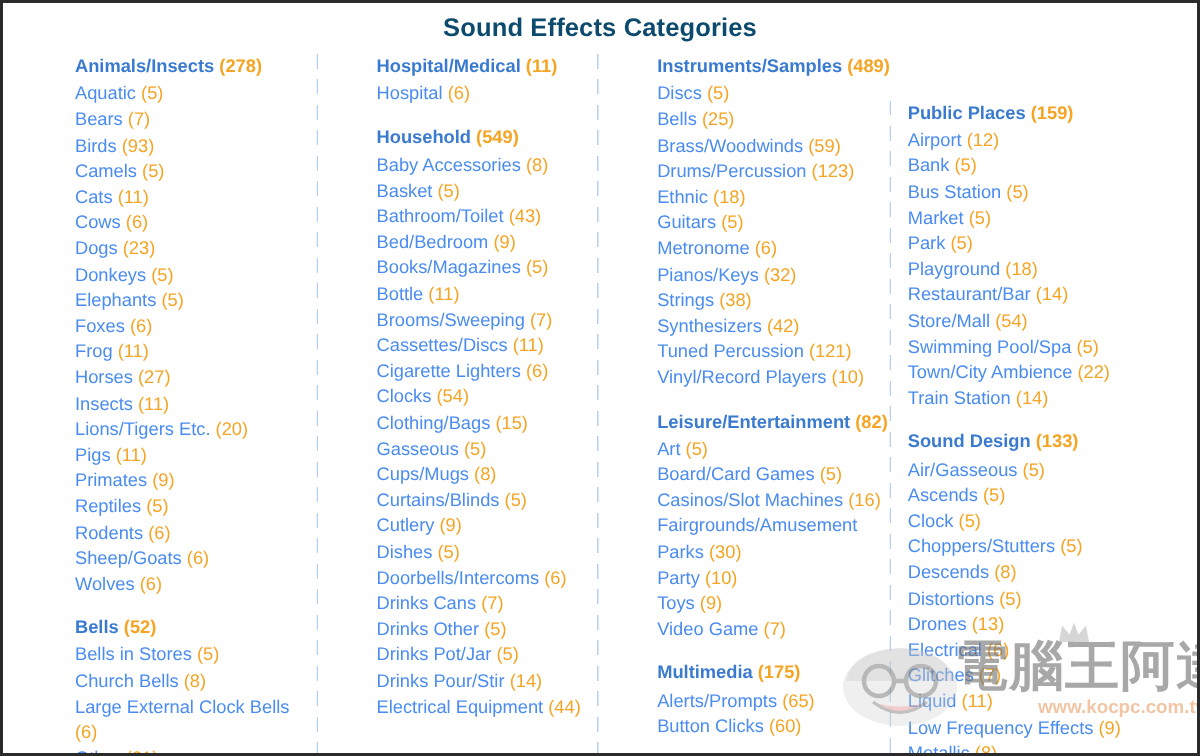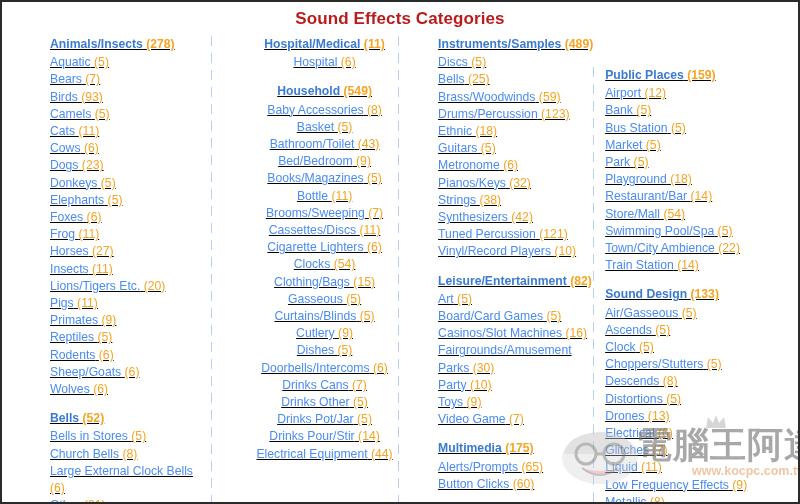--- a/index.html
+++ b/index.html
@@ -17,21 +17,21 @@
     position: relative;
     width: 800px;
     height: 504px;
     box-sizing: border-box;
     border: 2px solid #2b2b2b;
     background: #ffffff;
     overflow: hidden;
   }
   #page-title {
     text-align: center;
-    color: #b91c1c;
+    color: #0c4a6e;
     font-size: 17px;
     font-weight: bold;
     letter-spacing: 0.1px;
     margin: 7px 0 0 0;
     line-height: 20px;
   }
   #columns {
     position: absolute;
     top: 34px;
     left: 0;
@@ -42,39 +42,39 @@
     box-sizing: border-box;
     overflow: hidden;
   }
   .column {
     position: relative;
     box-sizing: border-box;
     padding-left: 40px;
     overflow: hidden;
   }
   .col-0 { width: 202px; }
-  .col-1 { width: 188px; text-align: center; }
+  .col-1 { width: 188px; }
   .col-2 { width: 196px; }
   .col-3 { width: 200px; padding-left: 12px; margin-top: 31px; }
   .column + .column::before {
     content: "";
     position: absolute;
     left: 0;
     top: 0;
     bottom: 0;
     width: 1px;
     background: repeating-linear-gradient(
       to bottom,
       rgba(125,170,230,0.55) 0px,
       rgba(125,170,230,0.55) 10px,
       rgba(255,255,255,0) 10px,
       rgba(255,255,255,0) 17px
     );
   }
-  .group { margin-bottom: 12px; text-decoration: underline; }
+  .group { margin-bottom: 12px; }
   .group:last-child { margin-bottom: 0; }
   .group-head {
     color: #3a7bd0;
     font-weight: bold;
     font-size: 12.2px;
     line-height: 17.2px;
     margin-bottom: 1px;
     white-space: nowrap;
   }
   .group-head .count { color: #f5a423; font-weight: bold; }
@@ -186,20 +186,21 @@
           <div class="item"><span>Bathroom/Toilet</span> <span class="count">(43)</span></div>
           <div class="item"><span>Bed/Bedroom</span> <span class="count">(9)</span></div>
           <div class="item"><span>Books/Magazines</span> <span class="count">(5)</span></div>
           <div class="item"><span>Bottle</span> <span class="count">(11)</span></div>
           <div class="item"><span>Brooms/Sweeping</span> <span class="count">(7)</span></div>
           <div class="item"><span>Cassettes/Discs</span> <span class="count">(11)</span></div>
           <div class="item"><span>Cigarette Lighters</span> <span class="count">(6)</span></div>
           <div class="item"><span>Clocks</span> <span class="count">(54)</span></div>
           <div class="item"><span>Clothing/Bags</span> <span class="count">(15)</span></div>
           <div class="item"><span>Gasseous</span> <span class="count">(5)</span></div>
+          <div class="item"><span>Cups/Mugs</span> <span class="count">(8)</span></div>
           <div class="item"><span>Curtains/Blinds</span> <span class="count">(5)</span></div>
           <div class="item"><span>Cutlery</span> <span class="count">(9)</span></div>
           <div class="item"><span>Dishes</span> <span class="count">(5)</span></div>
           <div class="item"><span>Doorbells/Intercoms</span> <span class="count">(6)</span></div>
           <div class="item"><span>Drinks Cans</span> <span class="count">(7)</span></div>
           <div class="item"><span>Drinks Other</span> <span class="count">(5)</span></div>
           <div class="item"><span>Drinks Pot/Jar</span> <span class="count">(5)</span></div>
           <div class="item"><span>Drinks Pour/Stir</span> <span class="count">(14)</span></div>
           <div class="item"><span>Electrical Equipment</span> <span class="count">(44)</span></div>
         </div>

